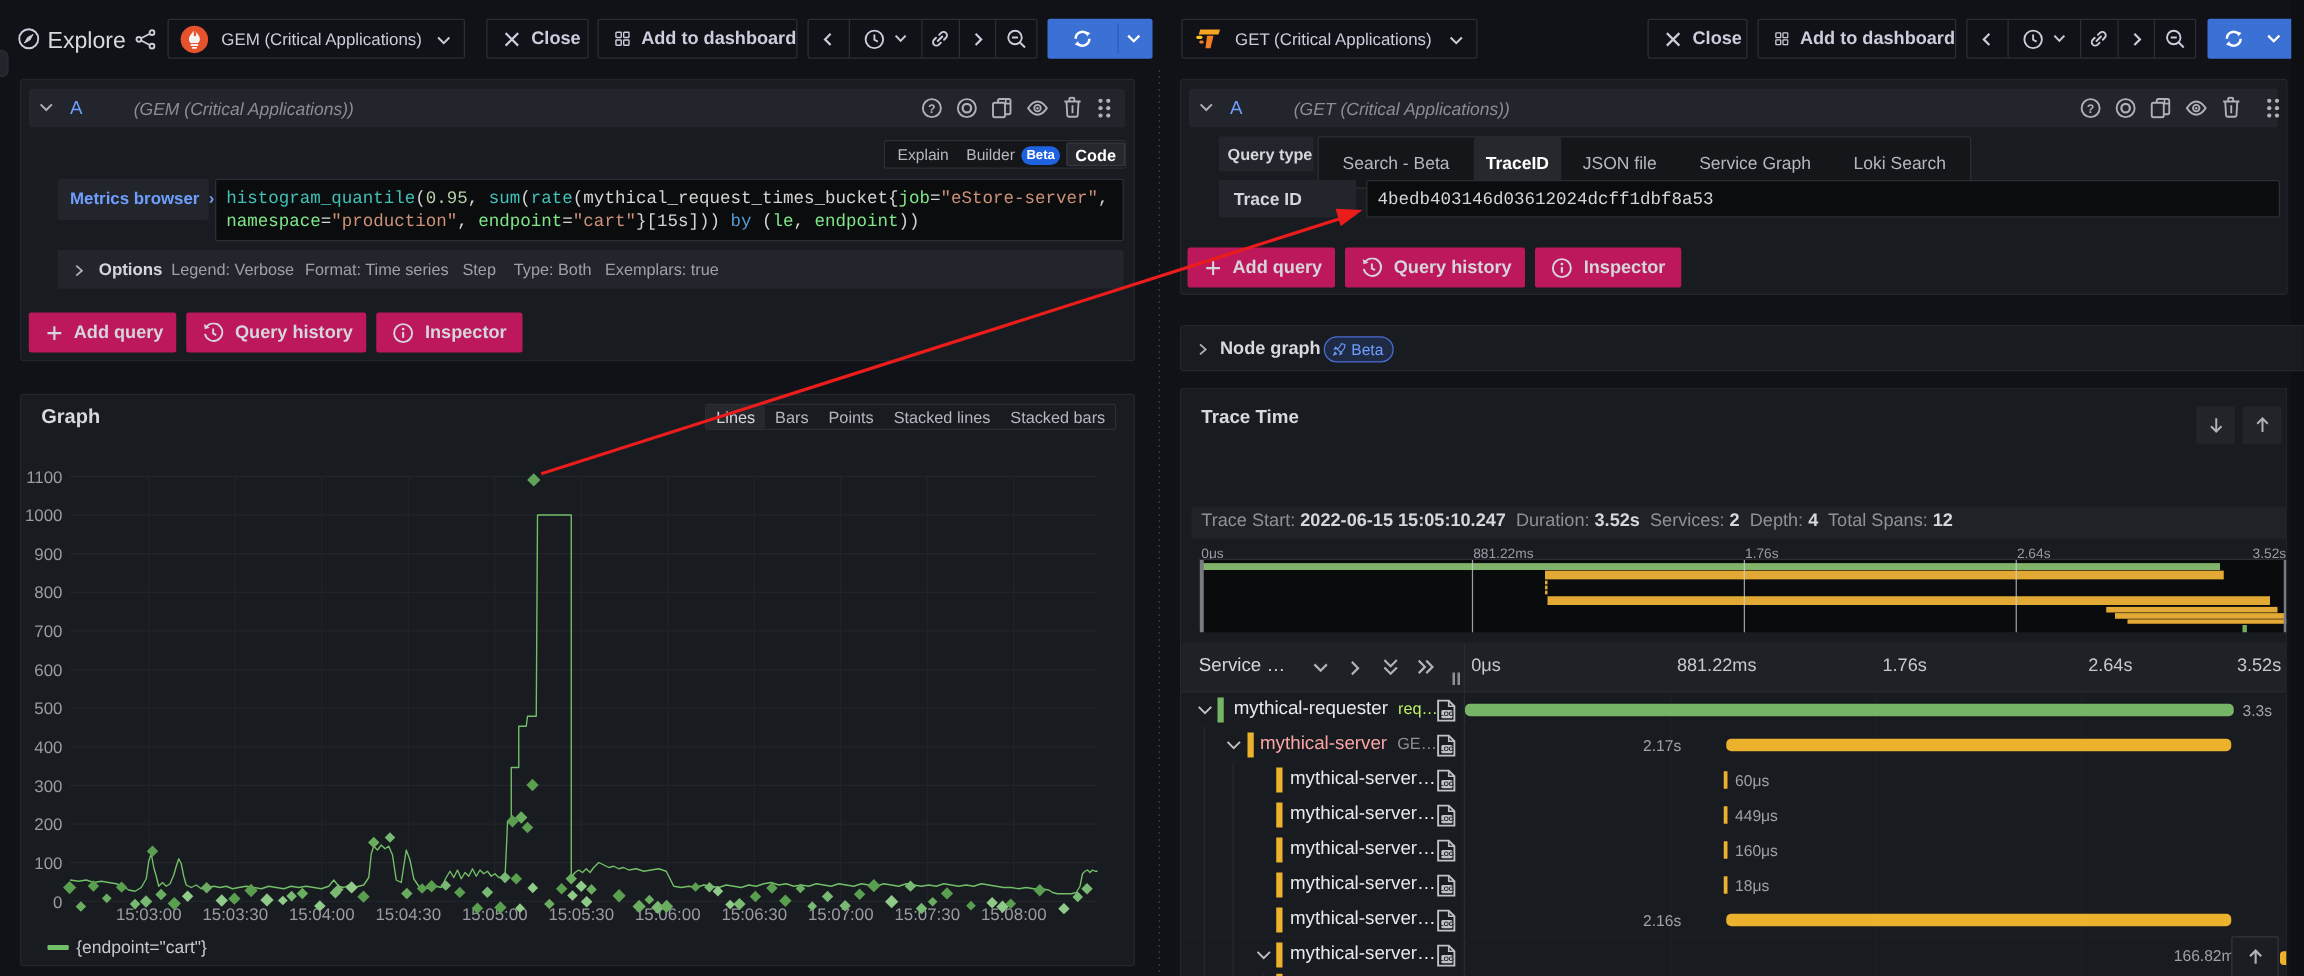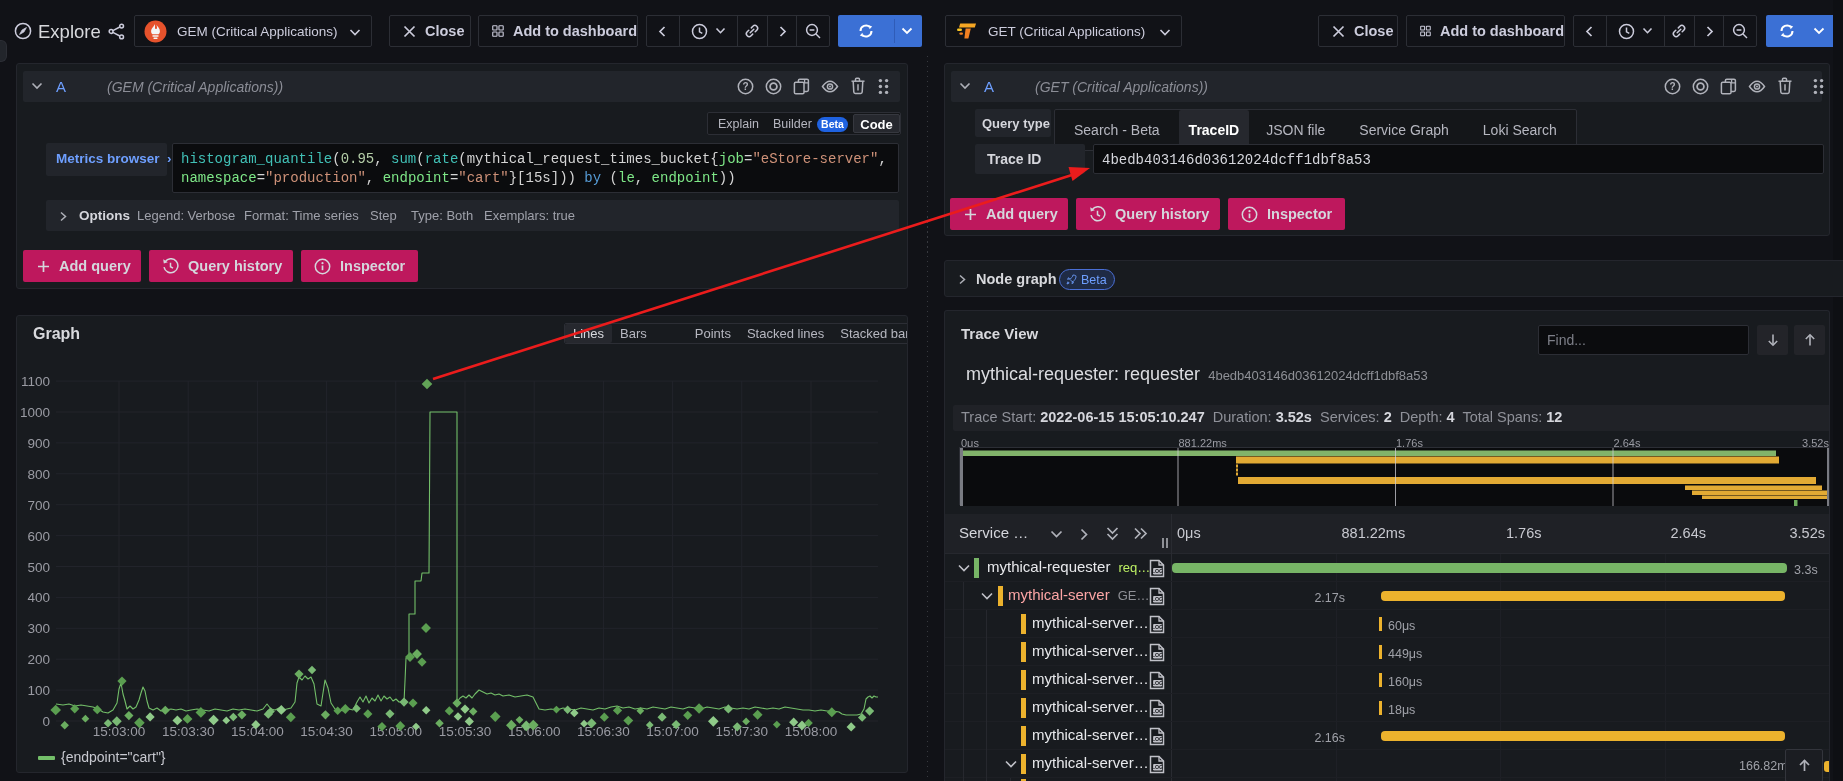--- a/index.html
+++ b/index.html
@@ -459,21 +459,21 @@
         <rect x="444.8" y="389.8" width="6.5" height="6.5" fill="#8fca89" transform="rotate(45 448.0 393.0)"></rect>
         <rect x="101.8" y="361.8" width="6.5" height="6.5" fill="#5a9e50" transform="rotate(45 105.0 365.0)"></rect>
         <rect x="278.8" y="354.8" width="6.5" height="6.5" fill="#6aad60" transform="rotate(45 282.0 358.0)"></rect>
         <rect x="292.0" y="351.0" width="6" height="6" fill="#79b974" transform="rotate(45 295.0 354.0)"></rect>
         <rect x="406.2" y="64.2" width="7.5" height="7.5" fill="#62a457" transform="rotate(45 410.0 68.0)"></rect>
       </svg>
 <div class="abs" style="left:16px;top:9px;font-size:16px;font-weight:700;color:#d8d9dd;">Graph</div>
 <div class="radio" style="left:547px;top:7px;height:21px;background:#181b1f;">
   <span class="opt" style="padding:0 8px;font-size:13px;background:#26282e;color:#d8d9de;border-radius:2px;">Lines</span>
   <span class="opt" style="padding:0 8px;font-size:13px;">Bars</span>
-  <span class="opt" style="padding:0 8px;font-size:13px;margin-left:32px;">Points</span>
+  <span class="opt" style="padding:0 8px;font-size:13px;">Points</span>
   <span class="opt" style="padding:0 8px;font-size:13px;">Stacked lines</span>
   <span class="opt" style="padding:0 8px;font-size:13px;">Stacked bars</span>
 </div>
 <div class="abs" style="left:21px;top:440px;width:17px;height:4px;background:#73bf69;border-radius:1px;"></div>
 <div class="abs" style="left:44px;top:433px;font-size:14px;color:#c8c9d0;">{endpoint="cart"}</div>
 </div>
 
 <div class="panel" style="left:944px;top:63px;width:886px;height:173px;"></div>
 <div class="hdrbar" style="left:951px;top:71px;width:871px;height:31px;">
   <svg style="position:absolute;left:8px;top:11px;" width="12" height="9" viewBox="0 0 12 9">
@@ -578,41 +578,37 @@
   <div class="abs" style="left:31px;top:10px;font-size:14.5px;font-weight:700;color:#d8d9dd;">Node graph</div>
   <div class="abs" style="left:114px;top:8px;height:21px;border:1px solid #4a6fd6;border-radius:10.5px;background:rgba(61,98,207,0.22);display:flex;align-items:center;padding:0 7px 0 6px;">
     <svg width="11" height="11" viewBox="0 0 13 13">
           <path d="M8.2 1.2 c1.8 0 3 .6 3.6 1 .1 1.8-.3 3.6-2.2 5.5 l-1.8 1.8 -3.2-3.2 1.8-1.8 c.8-.8 1.6-1.3 1.8-3.3z M4.3 5.6 l-2.4 .7 1-1.9z M7.7 9 l-.7 2.4 1.9-1z M2.3 9.2 l1.5 1.5 -2.6 1.1z" fill="none" stroke="#6e9fff" stroke-width="1"></path>
         </svg>
     <span style="margin-left:4px;font-size:12.5px;color:#6e9fff;">Beta</span>
   </div>
 </div>
 
 <div class="panel" style="left:944px;top:310px;width:886px;height:471px;border-bottom:none;border-radius:3px 3px 0 0;overflow:hidden;">
-      <div class="abs" style="left:16px;top:14px;"><span style="font-size:15px;font-weight:700;color:#d8d9dd;">Trace View</span></div>
-      <div class="abs" style="left:593px;top:14px;width:211px;height:30px;background:#0b0c0e;border:1px solid #2c2e35;border-radius:2px;">
-        <span style="position:absolute;left:8px;top:6px;font-size:14px;color:#7d7f88;">Find...</span>
-      </div>
+      <div class="abs" style="left:16px;top:14px;"><span style="font-size:15px;font-weight:700;color:#d8d9dd;">Trace Time</span></div>
       <div class="abs" style="left:812px;top:14px;width:31px;height:30px;background:#232429;border-radius:2px;display:flex;align-items:center;justify-content:center;">
         <svg width="14" height="14" viewBox="0 0 14 14">
           <g stroke="#b0b2ba" stroke-width="1.6" fill="none">
             <path d="M7 1.5 V12"></path>
             <path d="M2.8 8 L7 12.2 L11.2 8"></path>
           </g>
         </svg>
       </div>
       <div class="abs" style="left:849px;top:14px;width:31px;height:30px;background:#232429;border-radius:2px;display:flex;align-items:center;justify-content:center;">
         <svg width="14" height="14" viewBox="0 0 14 14">
           <g stroke="#b0b2ba" stroke-width="1.6" fill="none">
             <path d="M7 12.5 V2"></path>
             <path d="M2.8 6 L7 1.8 L11.2 6"></path>
           </g>
         </svg>
       </div>
-      <div class="abs" style="left:21px;top:53px;"><span style="font-size:18px;color:#dcdde1;">mythical-requester: requester</span> <span style="font-size:13px;color:#8e9096;">&nbsp;4bedb403146d03612024dcff1dbf8a53</span></div>
       <div class="abs" style="left:8px;top:94px;width:878px;height:26px;background:#202227;border-radius:2px;">
         <div class="abs" style="left:8px;top:4px;font-size:14.5px;"><span style="color:#8f9199;">Trace Start: </span><span style="font-weight:700;color:#d5d6dc;">2022-06-15 15:05:10.247</span><span style="color:#8f9199;">&nbsp; Duration: </span><span style="font-weight:700;color:#d5d6dc;">3.52s</span><span style="color:#8f9199;">&nbsp; Services: </span><span style="font-weight:700;color:#d5d6dc;">2</span><span style="color:#8f9199;">&nbsp; Depth: </span><span style="font-weight:700;color:#d5d6dc;">4</span><span style="color:#8f9199;">&nbsp; Total Spans: </span><span style="font-weight:700;color:#d5d6dc;">12</span></div>
       </div>
       <div class="abs" style="left:16px;top:122px;"><span style="font-size:11px;color:#9a9ba3;">0μs</span></div>
       <div class="abs" style="left:233.5px;top:122px;"><span style="font-size:11px;color:#9a9ba3;">881.22ms</span></div>
       <div class="abs" style="left:451px;top:122px;"><span style="font-size:11px;color:#9a9ba3;">1.76s</span></div>
       <div class="abs" style="left:668.5px;top:122px;"><span style="font-size:11px;color:#9a9ba3;">2.64s</span></div>
       <div class="abs" style="left:824px;top:122px;width:60px;text-align:right;"><span style="font-size:11px;color:#9a9ba3;">3.52s</span></div>
       <div class="abs" style="left:14px;top:136px;width:870px;height:58px;border:1px solid #2c2e35;">
         <svg width="870" height="58" viewBox="0 0 870 58">

